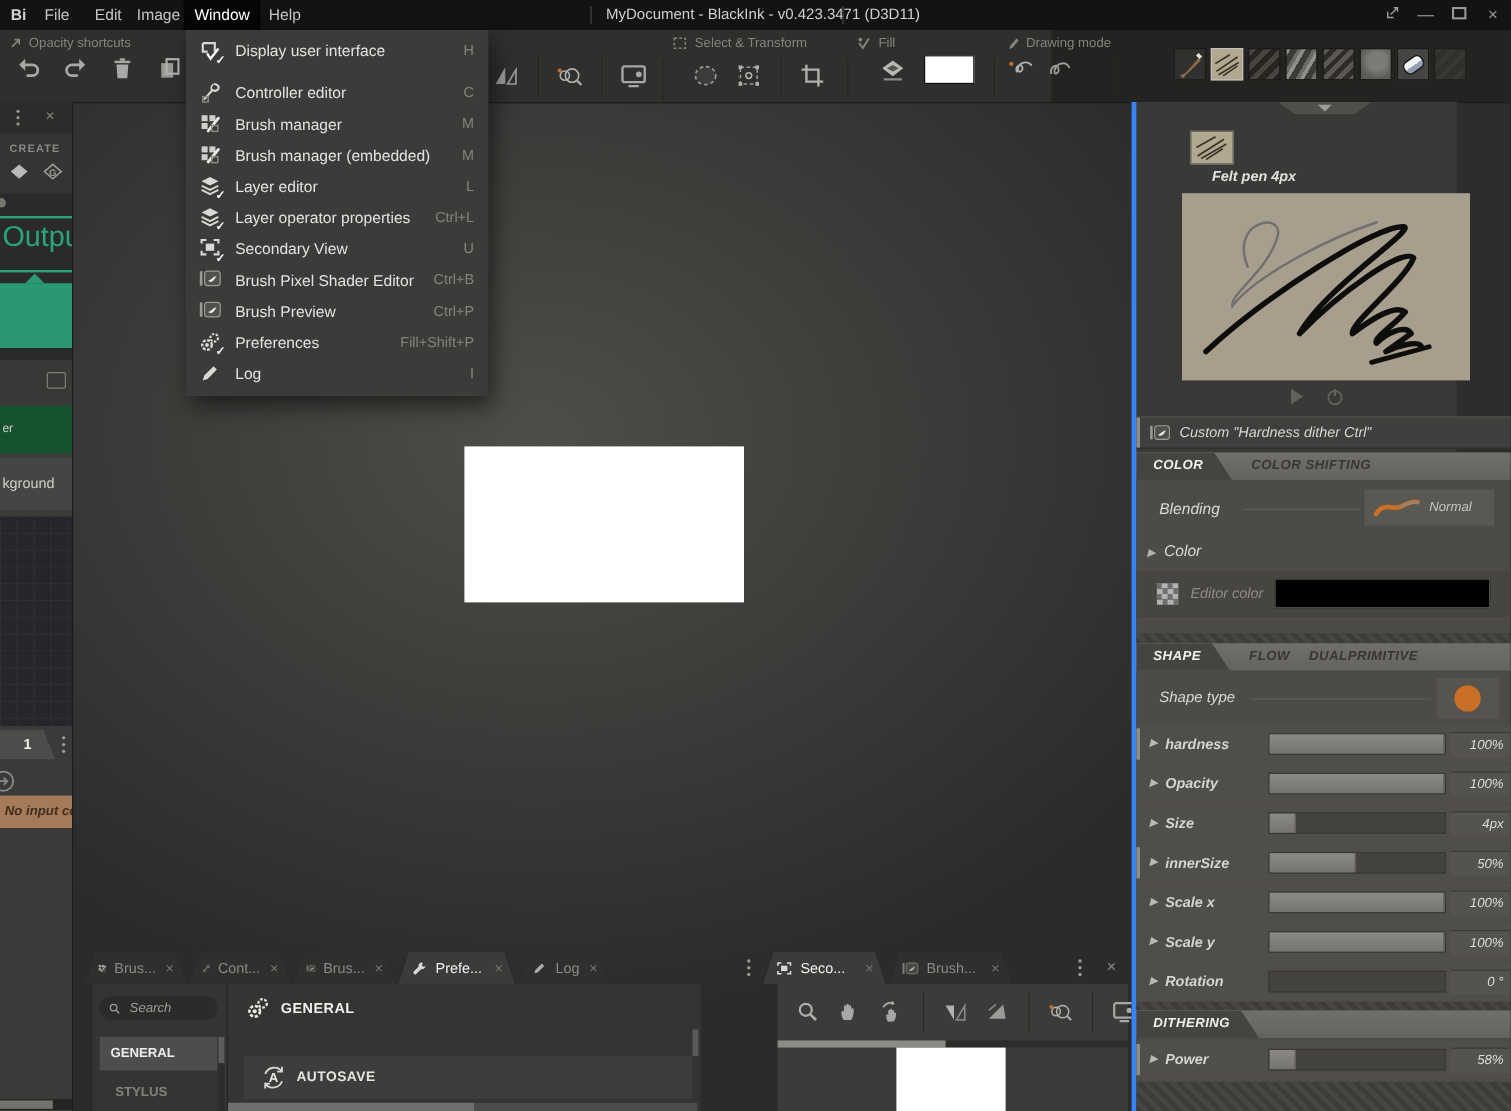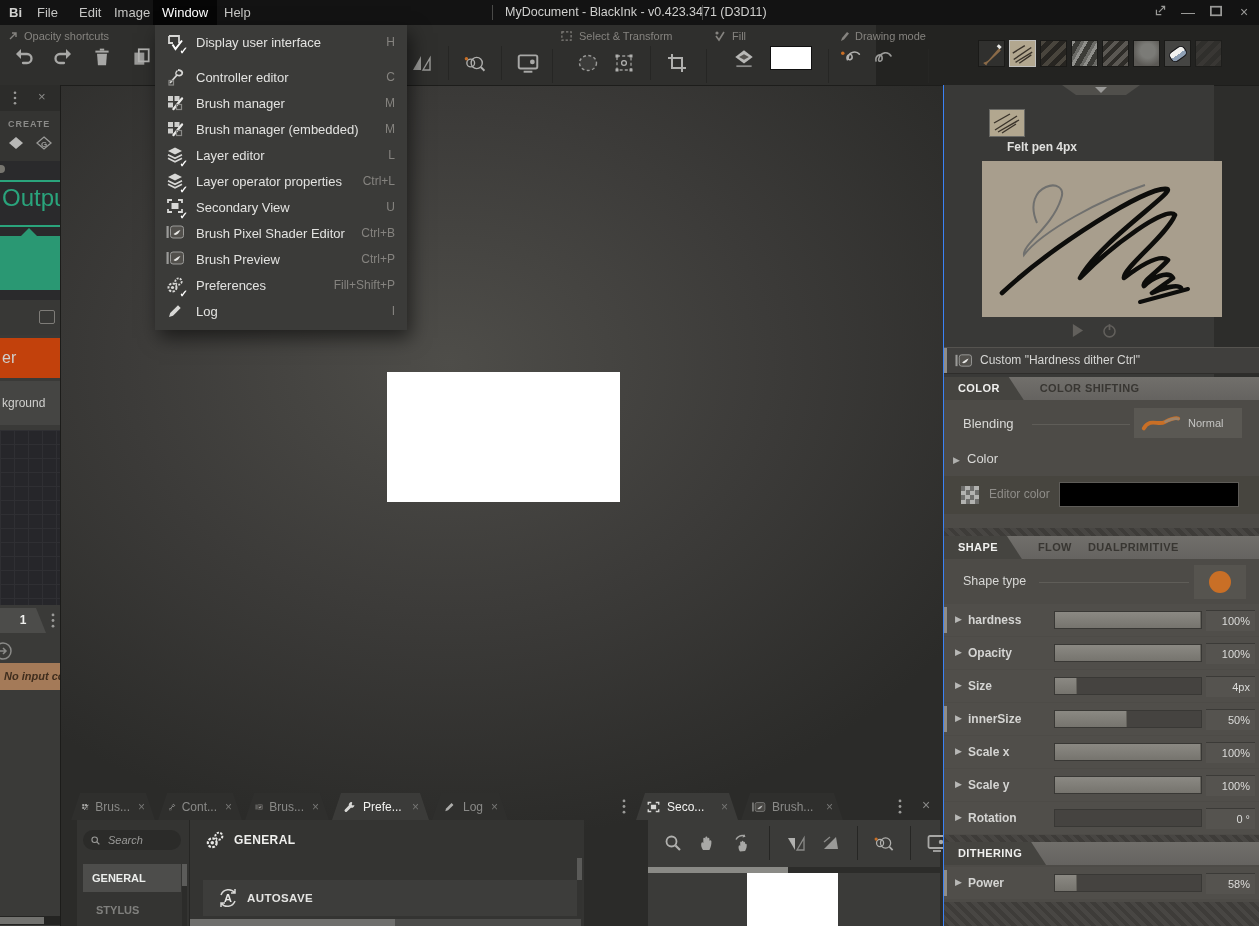--- a/index.html
+++ b/index.html
@@ -51,21 +51,21 @@
   
   #canvas{position:absolute;left:60px;top:85px;width:883px;height:841px;
           background:radial-gradient(ellipse 620px 480px at 44% 33%, #4e4d49 0%, #3c3b39 52%, #2b2b29 100%);}
   #doc-rect{position:absolute;left:327px;top:287px;width:233px;height:130px;background:#fff;}
 
   
   #left-panel{position:absolute;left:0;top:85px;width:60px;height:841px;background:#3a3a38;overflow:hidden;border-right:1px solid #1c1c1a;}
   .lp-row{position:absolute;left:0;width:60px;}
 
   
-  #right-panel{position:absolute;left:943px;top:85px;width:271px;height:841px;background:#393937;border-left:1px solid #3b82f6;box-sizing:border-box;}
+  #right-panel{position:absolute;left:943px;top:85px;width:271px;height:841px;background:#393937;border-left:4px solid #3b82f6;box-sizing:border-box;font-style:italic;}
   .rp-strip{position:absolute;left:0;width:316px;height:23px;background:linear-gradient(#716f6b,#656360);white-space:nowrap;}
   .rp-tab-active{display:inline-block;height:23px;line-height:23px;padding:0 24px 0 14px;background:#454440;color:#f0f0ee;
                  font-size:11px;font-weight:bold;letter-spacing:.4px;
                  clip-path:polygon(0 0, calc(100% - 15px) 0, 100% 100%, 0 100%);}
   .rp-tab{display:inline-block;height:23px;line-height:23px;margin-left:16px;color:#383632;font-size:11px;font-weight:bold;letter-spacing:.4px;}
   .hatch{position:absolute;left:0;width:316px;background:repeating-linear-gradient(45deg,#3e3c39 0 4px,#484643 4px 8px);}
   .rp-section{position:absolute;left:0;width:316px;background:#4d4b47;}
   .srow{position:relative;height:32px;margin-bottom:1px;background:#504e4a;}
   .srow .accent{position:absolute;left:0;top:3px;width:3px;height:26px;background:#8f8d89;}
   .srow .exp{position:absolute;left:11px;top:10px;font-size:9px;color:#b8b8b6;}
@@ -319,21 +319,21 @@
       <div style="position:absolute;left:-3px;top:4px;width:8px;height:8px;border-radius:4px;background:#77756f"></div>
       <div style="position:absolute;left:0;top:19px;width:60px;height:2px;background:#2aa47c"></div>
       <div style="position:absolute;left:2px;top:23px;width:58px;height:32px;overflow:hidden;font-size:24px;color:#2aa47c;white-space:nowrap">Output</div>
       <div style="position:absolute;left:0;top:64px;width:60px;height:2px;background:#2aa47c"></div>
       <div style="position:absolute;left:21px;top:67px;width:0;height:0;border-left:8px solid transparent;border-right:8px solid transparent;border-bottom:8px solid #2a9873"></div>
       <div style="position:absolute;left:0;top:75px;width:60px;height:54px;background:#2a9873"></div>
     </div>
     <div class="lp-row" style="top:215px;height:35px;background:#383836">
       <span style="position:absolute;right:5px;top:10px;width:14px;height:12px;border:1px solid #7e7c78;border-radius:2px"></span>
     </div>
-    <div class="lp-row" style="top:253px;height:40px;background:#c2410c;font-size:16px;color:#d0d0ce;line-height:40px;padding-left:2px;box-sizing:border-box">er</div>
+    <div class="lp-row" style="top:253px;height:40px;background:#14532d;font-size:10px;color:#d0d0ce;line-height:40px;padding-left:2px;box-sizing:border-box">er</div>
     <div class="lp-row" style="top:296px;height:44px;background:#454543;font-size:12px;color:#d0d0ce;line-height:44px;padding-left:2px;box-sizing:border-box">kground</div>
     <div class="lp-row" style="top:345px;height:175px;background:#26262a;
          background-image:linear-gradient(#2f2f33 1px,transparent 1px),linear-gradient(90deg,#2f2f33 1px,transparent 1px);background-size:14px 14px"></div>
     <div class="lp-row" style="top:520px;height:321px;background:#3a3a38">
       <div style="position:absolute;left:0;top:3px;width:46px;height:25px;background:#4c4c4a;clip-path:polygon(0 0,calc(100% - 10px) 0,100% 100%,0 100%);
                   font-size:12px;font-weight:bold;color:#f0f0ee;text-align:center;line-height:25px">1</div>
       <span class="icon" style="position:absolute;left:51px;top:8px;width:4px;height:15px">
         <svg viewBox="0 0 4 16">
             <circle cx="2" cy="2" r="1.5" fill="#9a9a98"></circle>
             <circle cx="2" cy="8" r="1.5" fill="#9a9a98"></circle>

